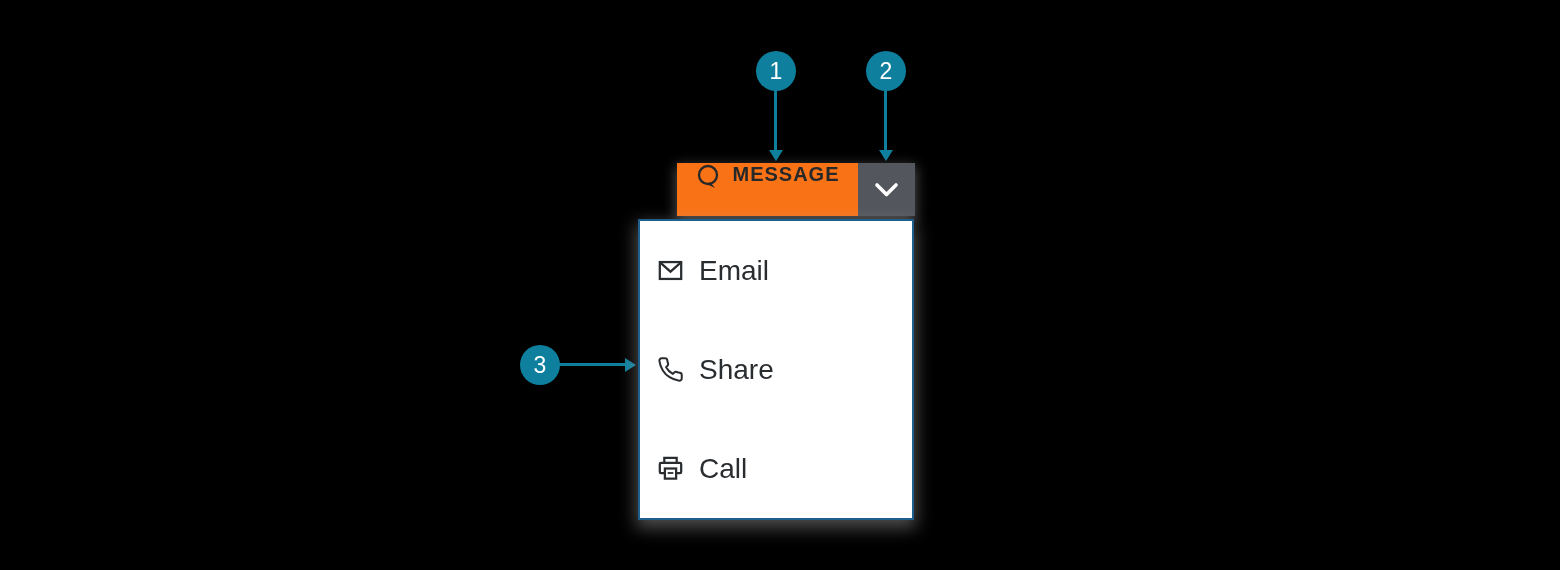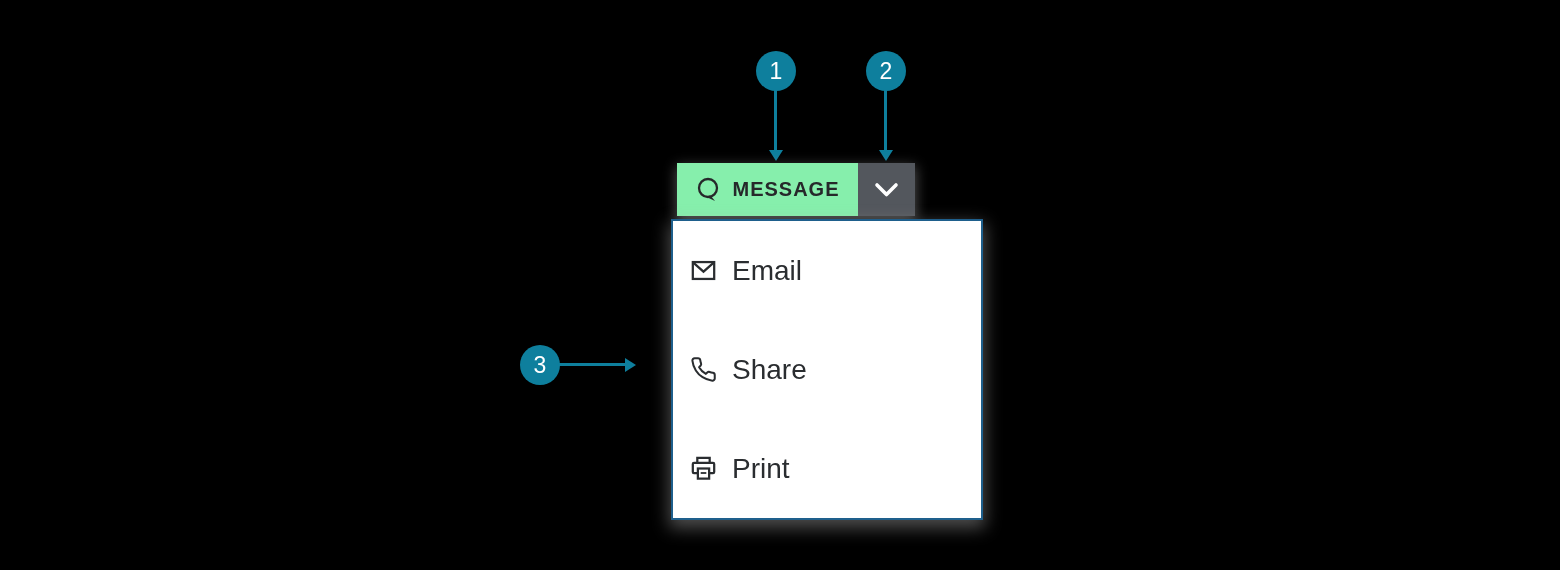--- a/index.html
+++ b/index.html
@@ -42,22 +42,22 @@
   
   .split-button {
     position: absolute;
     left: 677px; top: 163px;
     width: 238px; height: 53px;
     display: flex;
     box-shadow: 0 4px 12px 1px rgba(170,170,170,0.45);
   }
   .split-main {
     flex: 1;
-    background: #86efac;
-    display: flex; align-items: center; justify-content: center;
+    background: #f97316;
+    display: flex; align-items: flex-start; justify-content: center;
     gap: 10px;
     cursor: pointer;
     border: none;
   }
   .split-main .label {
     font-size: 20px;
     font-weight: 700;
     letter-spacing: 1px;
     color: #26282a;
   }
@@ -66,27 +66,26 @@
     background: #53575d;
     display: flex; align-items: center; justify-content: center;
     cursor: pointer;
     border: none;
   }
 
   
   .menu {
     position: absolute;
     left: 638px; top: 219px;
-    width: 312px; height: 301px;
+    width: 276px; height: 301px;
     background: #7f1d1d;
     border: 2px solid #1e5f8c;
     display: flex;
     flex-direction: column;
     box-shadow: 0 6px 16px 2px rgba(170,170,170,0.45);
-    margin-left: 33px;
   }
   .menu-item {
     flex: 1;
     display: flex;
     align-items: center;
     padding-left: 17px;
     gap: 15px;
     cursor: pointer;
     background: #fff;
     border: none;
@@ -162,18 +161,18 @@
 
     <button class="menu-item">
       <span class="icon-box">
         <svg width="27" height="27" viewBox="0 0 24 24">
           <path d="M6.5 7 V2.5 H17.5 V7" fill="none" stroke="#2a2d30" stroke-width="2"></path>
           <rect x="2.5" y="7" width="19" height="9" rx="1" fill="none" stroke="#2a2d30" stroke-width="2"></rect>
           <rect x="7" y="12" width="10" height="9" fill="#fff" stroke="#2a2d30" stroke-width="2"></rect>
           <line x1="9.5" y1="16" x2="14.5" y2="16" stroke="#2a2d30" stroke-width="1.6"></line>
         </svg>
       </span>
-      <span class="mi-label">Print</span>
+      <span class="mi-label">Call</span>
     </button>
 
 
   </div>
 </div>
 
 </body></html>

